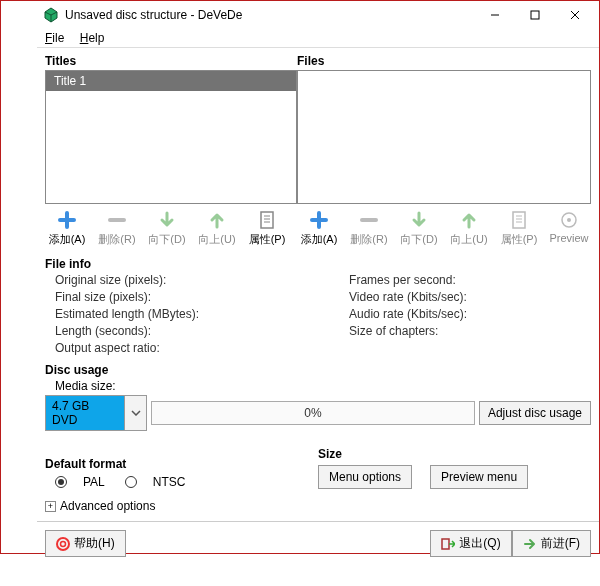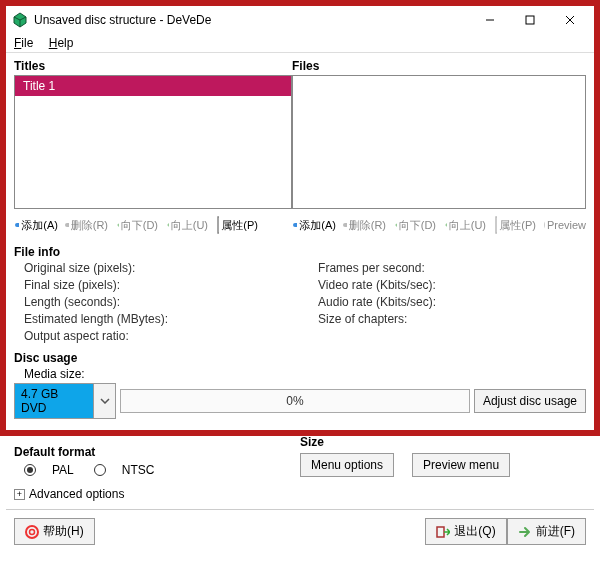--- a/index.html
+++ b/index.html
@@ -1,34 +1,34 @@
 <!DOCTYPE html>
 <html><head>
 <meta charset="utf-8">
 <style>
 * { box-sizing: border-box; font-family: "Microsoft YaHei", "Segoe UI", Tahoma, sans-serif; font-size: 12px; }
 body { margin: 0; background: #fff; width: 600px; height: 586px; overflow: hidden; }
-.window { width: 600px; height: 436px; border: 6px solid #b91c1c; background: #fff; display: flex; flex-direction: column; }
+.window { width: 600px; height: 554px; border: 1px solid #b91c1c; background: #fff; display: flex; flex-direction: column; padding-left: 36px; }
 .titlebar { height: 30px; display: flex; align-items: center; padding: 0 4px 0 6px; }
 .app-icon { width: 16px; height: 16px; margin-right: 6px; }
 .titlebar .title { flex: 1; color: #000; }
 .winbtns { display: flex; }
 .winbtn { width: 40px; height: 28px; display: flex; align-items: center; justify-content: center; }
 .winbtn svg { stroke: #000; stroke-width: 1; fill: none; }
 .menubar { padding: 2px 8px; border-bottom: 1px solid #ddd; }
 .menubar span { margin-right: 12px; color: #000; }
 .menubar u { text-decoration: underline; }
 .content { padding: 6px 8px 8px 8px; flex: 1; display: flex; flex-direction: column; }
 .row { display: flex; }
 .panel { flex: 1; display: flex; flex-direction: column; }
 .panel-label { font-weight: bold; margin-bottom: 2px; }
 .listbox { border: 1px solid #888; height: 134px; background: #fff; overflow: hidden; }
-.list-item { background: #be185d; color: #fff; padding: 3px 8px; }
+.list-item { background: #737373; color: #fff; padding: 3px 8px; }
 .btnrow { display: flex; gap: 6px; margin-top: 4px; justify-content: flex-start; }
-.ibtn { display: flex; flex-direction: row; align-items: center; width: 44px; gap: 2px; padding: 2px 0; }
+.ibtn { display: flex; flex-direction: column; align-items: center; width: 44px; gap: 2px; padding: 2px 0; }
 .ibtn .lbl { color: #000; font-size: 11px; white-space: nowrap; }
 .ibtn.disabled .lbl { color: #888; }
 .ibtn svg { width: 20px; height: 20px; }
 .section-label { font-weight: bold; margin-top: 8px; }
 .fileinfo { display: flex; gap: 30px; margin-top: 2px; padding-left: 10px; }
 .fileinfo .col { display: flex; flex-direction: column; gap: 3px; }
 .fileinfo .col div { color: #333; }
 .discusage-row { display: flex; align-items: center; gap: 4px; margin-top: 2px; }
 .mediasize-lbl { padding-left: 10px; margin-top: 2px; }
 .select-wrap { display: flex; }
@@ -180,22 +180,22 @@
           </div>
         </div>
       </div>
     </div>
 
     <div class="section-label">File info</div>
     <div class="fileinfo">
       <div class="col">
         <div>Original size (pixels):</div>
         <div>Final size (pixels):</div>
+        <div>Estimated length (MBytes):</div>
         <div>Length (seconds):</div>
-        <div>Estimated length (MBytes):</div>
         <div>Output aspect ratio:</div>
       </div>
       <div class="col" style="margin-left:120px;">
         <div>Frames per second:</div>
         <div>Video rate (Kbits/sec):</div>
         <div>Audio rate (Kbits/sec):</div>
         <div>Size of chapters:</div>
       </div>
     </div>
 

